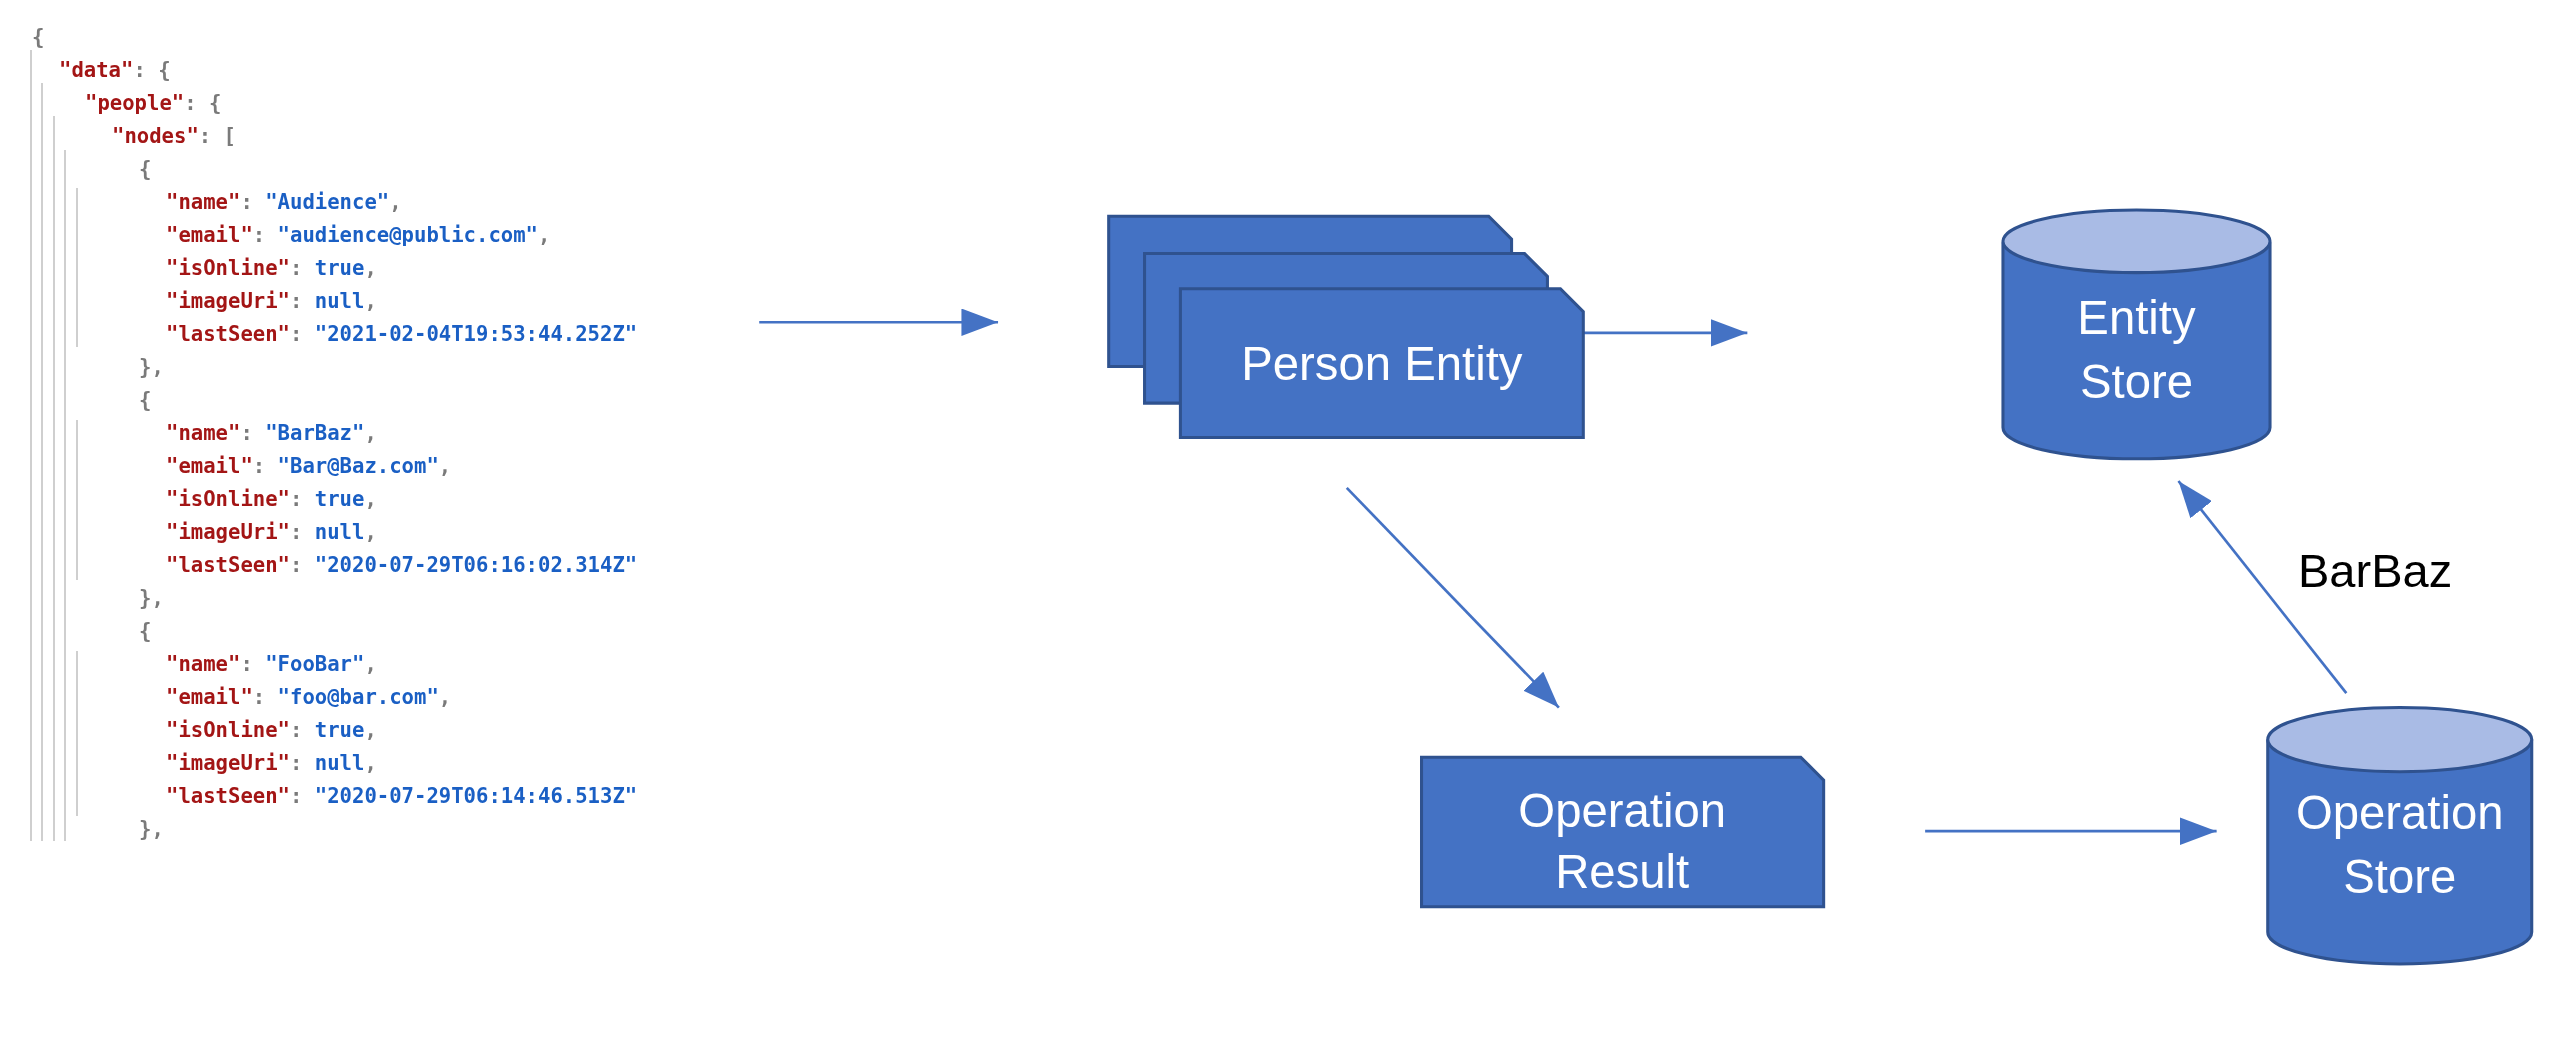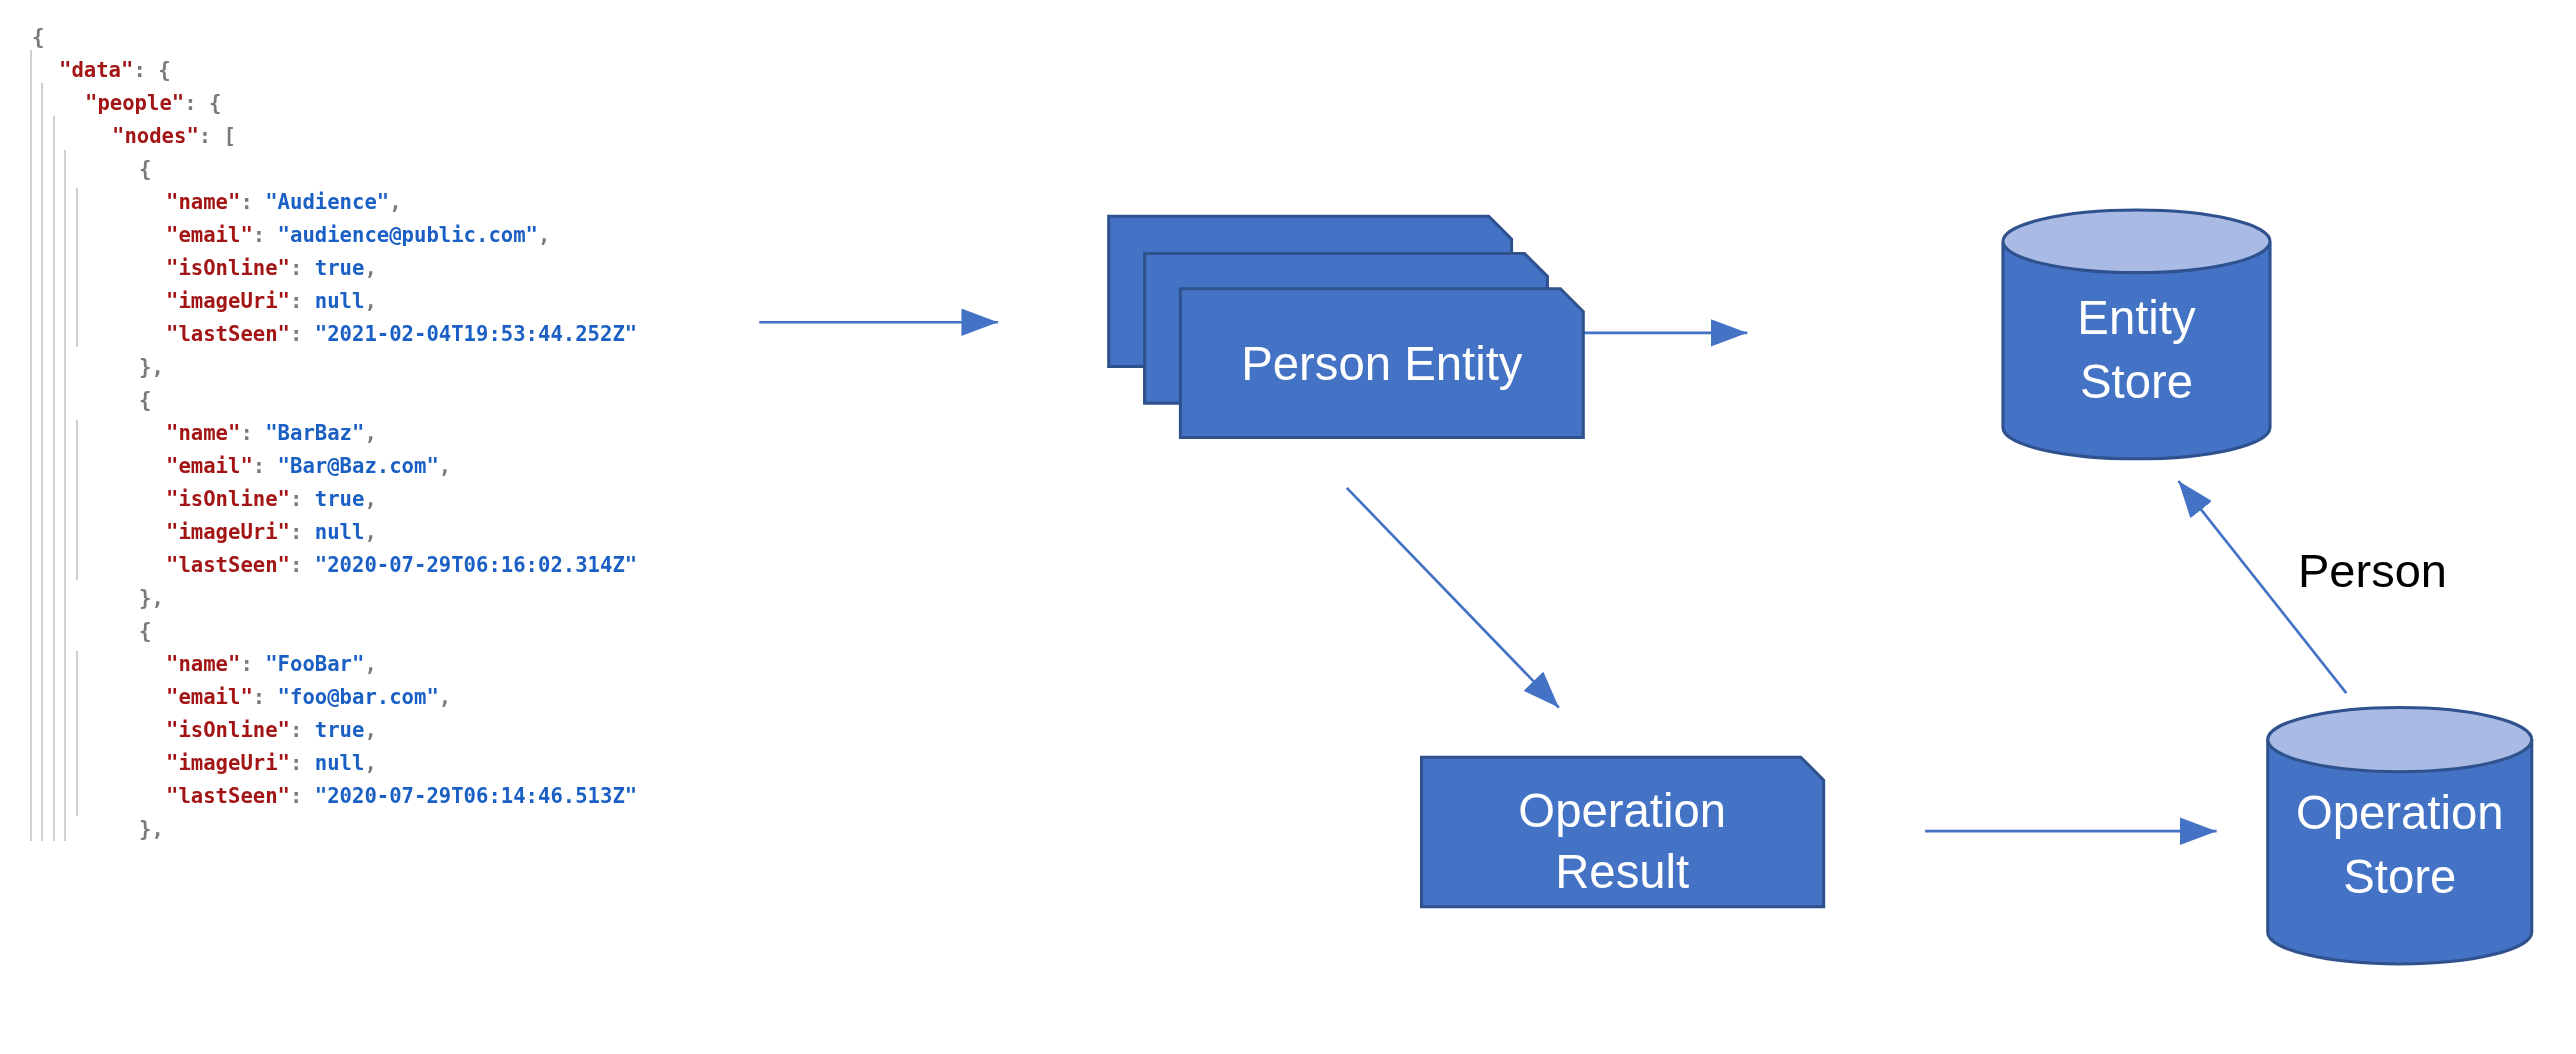--- a/index.html
+++ b/index.html
@@ -113,16 +113,16 @@
     </g>
 
     <g>
       <path d="M2972,969 L2972,1221 A173,42 0 0 0 3318,1221 L3318,969" fill="#4472C4" stroke="#2F528F" stroke-width="4"></path>
       <ellipse cx="3145" cy="969" rx="173" ry="42" fill="#A9BBE5" stroke="#2F528F" stroke-width="4"></ellipse>
       <text class="shape-label" x="3145" y="1086">Operation</text>
       <text class="shape-label" x="3145" y="1170">Store</text>
     </g>
   </svg>
 
-  <div id="watch-label">Person</div>
+  <div id="watch-label">BarBaz</div>
 
 </div>
 
 
 </body></html>

